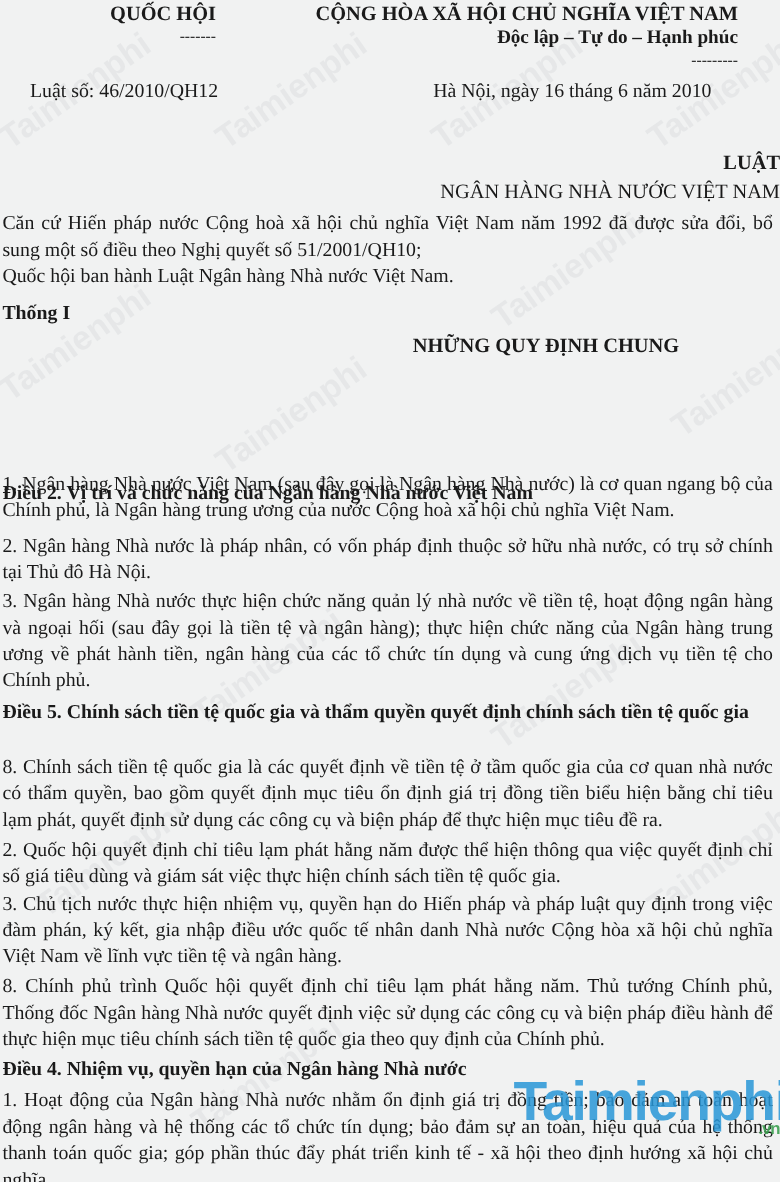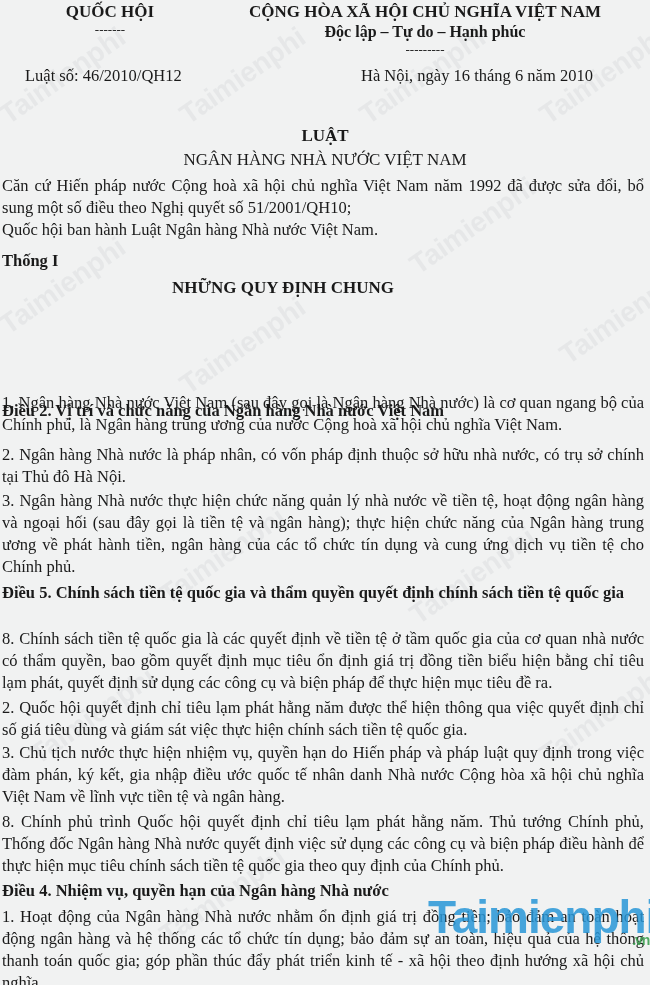--- a/index.html
+++ b/index.html
@@ -7,21 +7,21 @@
     width: 650px; height: 985px; overflow: hidden;
     background: #f1f2f2;
     font-family: "Liberation Serif", "DejaVu Serif", serif;
     color: #1a1a1a;
     position: relative;
   }
   .page { position: absolute; left: 0; top: 0; width: 650px; height: 985px; }
   .abs { position: absolute; white-space: nowrap; }
   .b { font-weight: bold; }
   .i { }
-  .c { text-align: center; }
+  .c { text-align: right; }
   .para {
     position: absolute; left: 2px; width: 642px;
     font-size: 16.5px; line-height: 22px;
     text-align: justify; text-align-last: left;
   }
   .h { font-size: 16.5px; font-weight: bold; line-height: 22px; }
   .wm {
     position: absolute; color: rgba(200,205,210,0.28);
     font-family: "Liberation Sans", sans-serif; font-weight: bold; font-size: 28px;
     transform: rotate(-35deg); pointer-events: none; white-space: nowrap;

